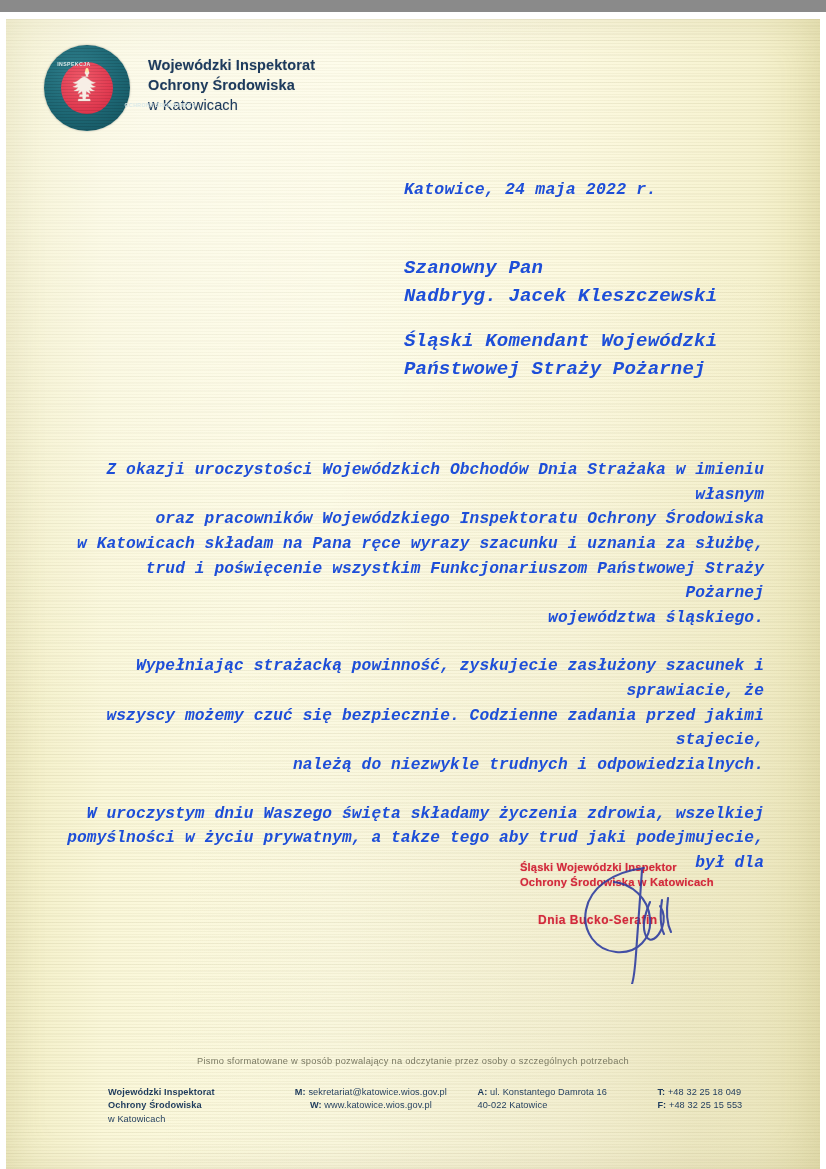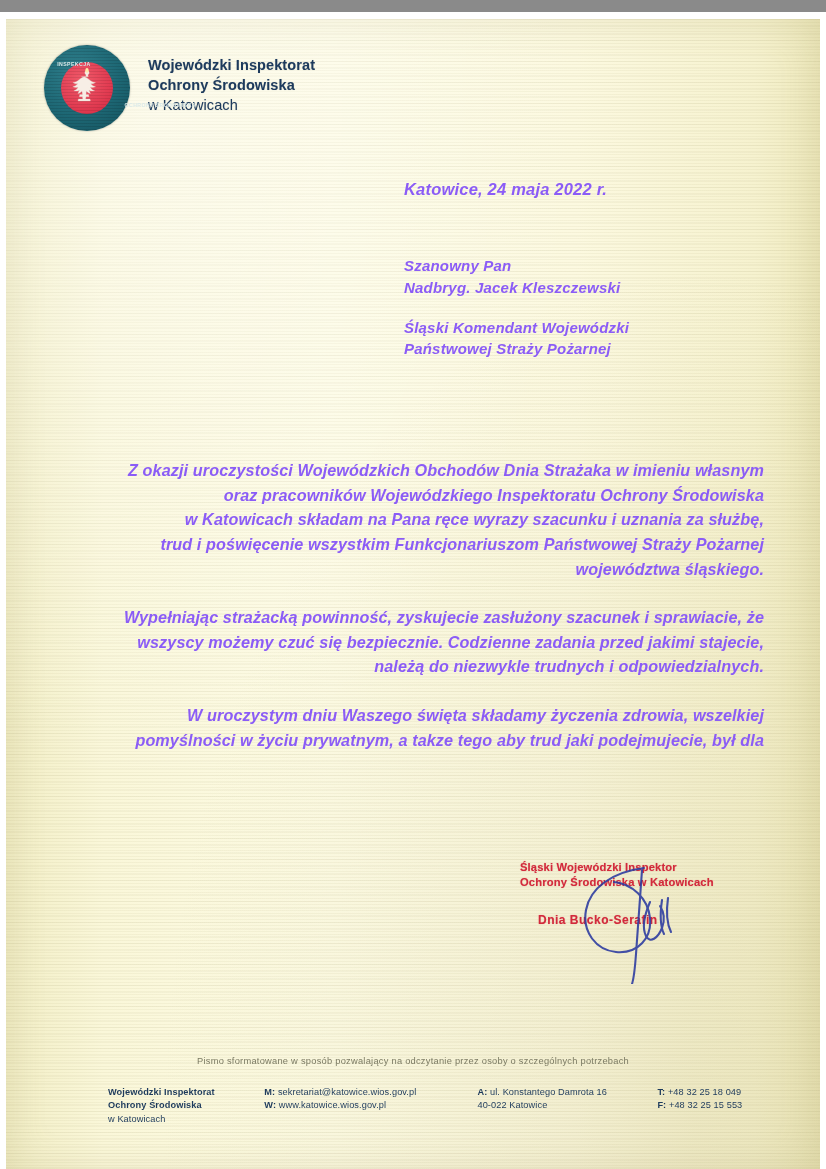--- a/index.html
+++ b/index.html
@@ -100,35 +100,35 @@
     font-size:14.5px;
     font-weight:bold;
     line-height:1.38;
     letter-spacing:.1px;
     text-shadow:0 0 1px rgba(30,60,92,.25);
   }
   .org .l3{font-weight:normal;}
 
   
   .serif{
-    font-family:Liberation Sans, sans-serif;
+    font-family:Liberation Mono, monospace;
     font-style:italic;
-    color:#8b5cf6;
+    color:#1d4ed8;
   }
   .date{
     position:absolute;
     left:404px; top:168px;
     font-size:16.5px;
     font-weight:bold;
     letter-spacing:.2px;
   }
   .addressee{
     position:absolute;
     left:404px; top:243px;
-    font-size:15px;
+    font-size:19px;
     font-weight:bold;
     line-height:1.45;
     letter-spacing:.2px;
   }
   .addressee .gap{height:18px;}
 
   .body{
     position:absolute;
     left:62px; right:62px;
     top:446px;
@@ -187,21 +187,21 @@
     left:108px; right:36px; top:1074px;
     display:flex;
     color:#1d3a5c;
     font-size:9.2px;
     line-height:1.45;
     letter-spacing:.1px;
   }
   .footer .col{white-space:nowrap;}
   .footer .c1{width:165px;font-weight:bold;}
   .footer .c1 .l3{font-weight:normal;}
-  .footer .c2{width:225px;}
+  .footer .c2{width:225px;text-align:center;}
   .footer .c3{width:190px;}
   .footer .c4{width:140px;}
   .footer .lbl{font-weight:bold;}
 </style>
 </head>
 <body>
 
 <div class="page">
   <div class="paper"></div>
 

